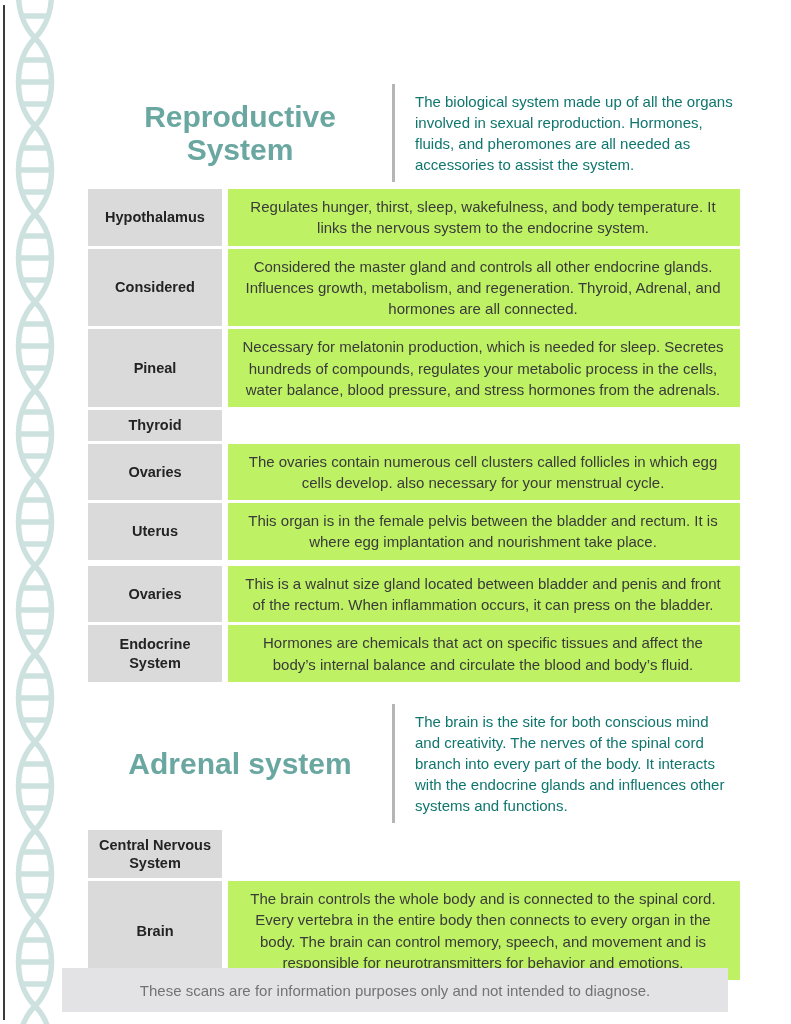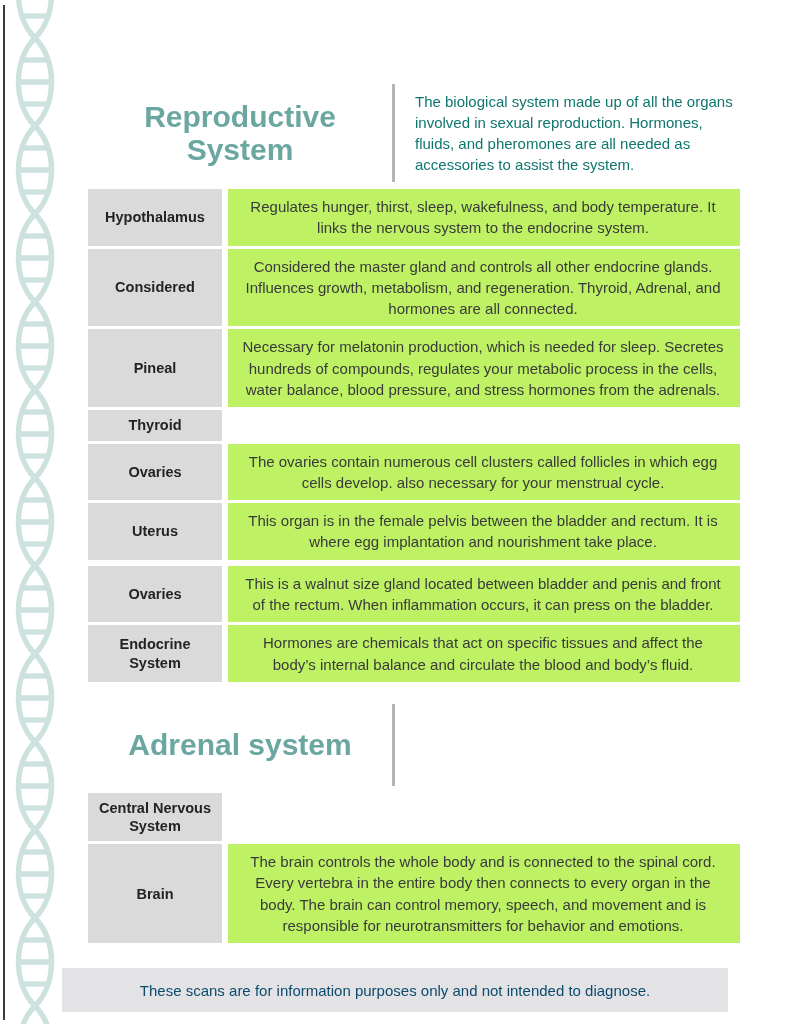--- a/index.html
+++ b/index.html
@@ -32,21 +32,21 @@
   .def{
     flex:1;background:#bef264;box-sizing:border-box;
     padding:7px 14px 7px 12px;font-size:15px;line-height:1.42;color:#3a3a3a;
     white-space:pre-wrap;
     text-align:center;
   }
   .section-gap{margin-top:22px;}
   .footer{
     position:absolute;left:62px;top:968px;width:666px;height:44px;
     background:#e3e3e5;display:flex;align-items:center;justify-content:center;
-    font-size:15px;color:#0c4a6e;
+    font-size:15px;color:#737373;
   }
 </style>
 </head>
 <body>
 
 <div class="page">
 
   <div class="left-border"></div>
 
   <svg class="dna" width="56" height="1024" viewBox="0 0 56 1024" aria-hidden="true">
@@ -117,20 +117,21 @@
     <div class="term">Endocrine System</div>
     <div class="def">Hormones are chemicals that act on specific tissues and affect the body’s internal balance and circulate the blood and body’s fluid.</div>
   </div>
 </div>
     </section>
 
     <section class="section-gap">
       <header class="sec-head">
         <h1 class="sec-title">Adrenal system</h1>
         <div class="sec-divider"></div>
+        <p class="sec-desc">The brain is the site for both conscious mind and creativity. The nerves of the spinal cord branch into every part of the body. It interacts with the endocrine glands and influences other systems and functions.</p>
       </header>
       <div class="table">
   <div class="row">
     <div class="term">Central Nervous System</div>
   </div>
 
   <div class="row">
     <div class="term">Brain</div>
     <div class="def">The brain controls the whole body and is connected to the spinal cord. Every vertebra in the entire body then connects to every organ in the body. The brain can control memory, speech, and movement and is responsible for neurotransmitters for behavior and emotions.</div>
   </div>

